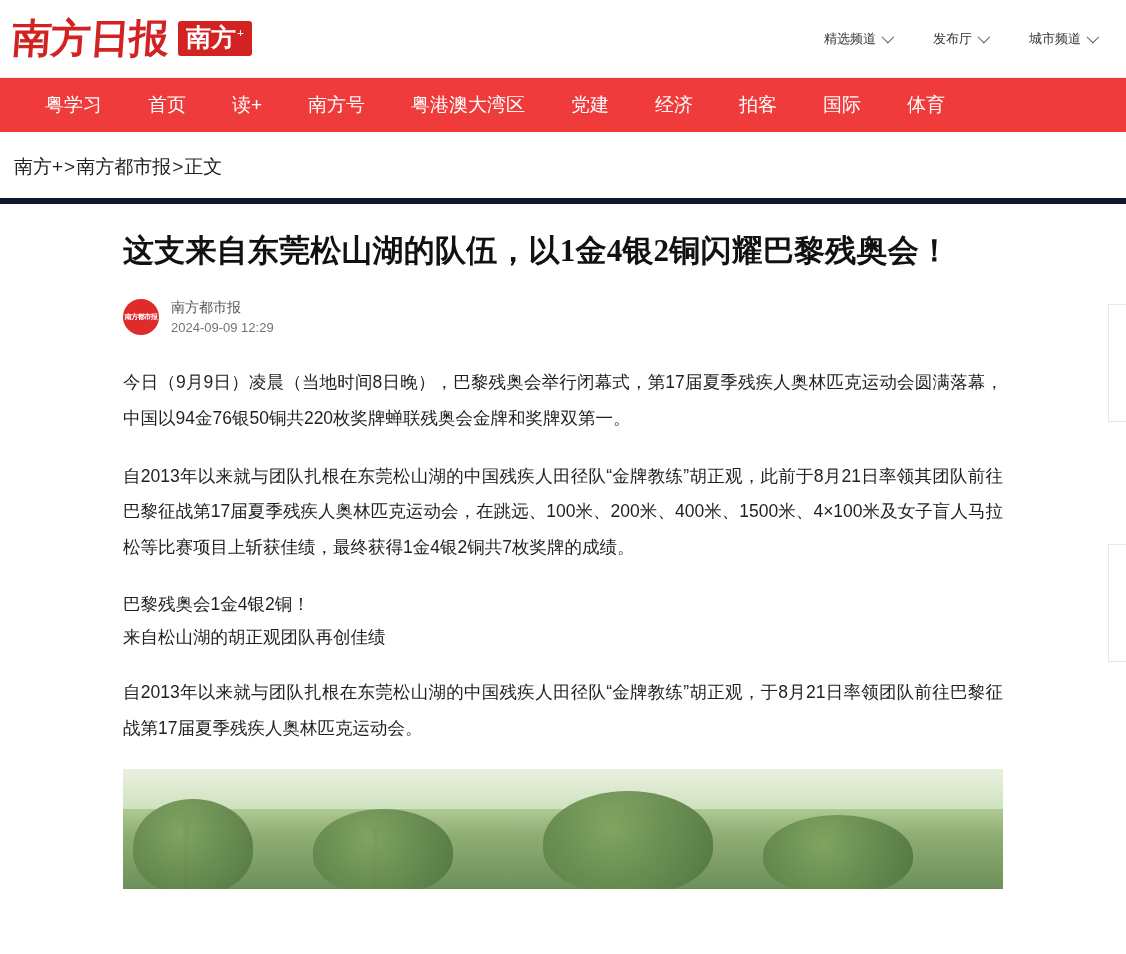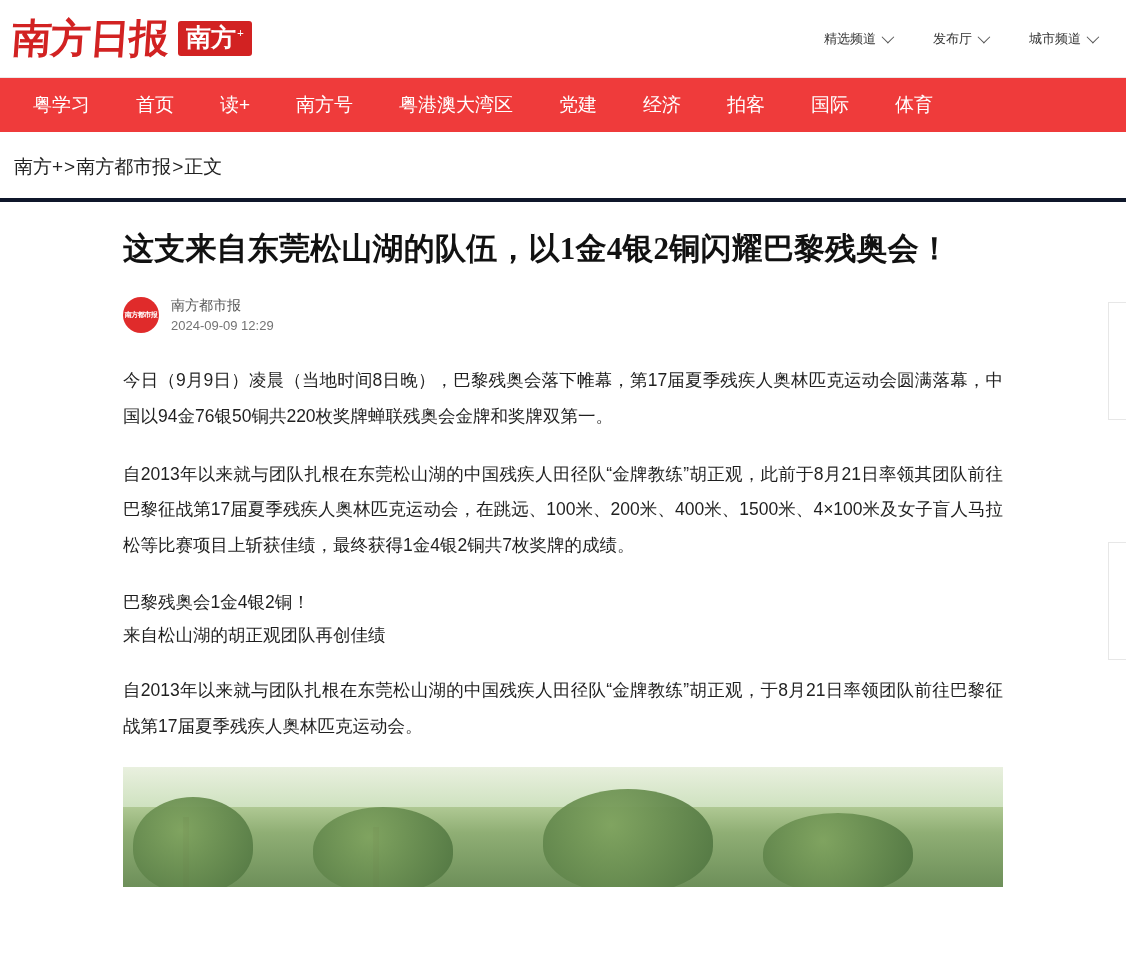--- a/index.html
+++ b/index.html
@@ -73,39 +73,39 @@
     border-bottom: 1.6px solid #555;
     transform: rotate(45deg) translateY(-2px);
   }
 
   
   .red-nav {
     background: #ef3b3b;
     height: 54px;
     display: flex;
     align-items: center;
-    padding-left: 10px;
+    padding-left: 22px;
     gap: 0;
     overflow: hidden;
   }
   .red-nav-item {
     color: #fff;
     font-size: 19px;
     padding: 0 23px;
     white-space: nowrap;
     cursor: pointer;
     line-height: 54px;
   }
 
   
   .breadcrumb {
     padding: 22px 0 18px 14px;
     font-size: 19px;
     color: #222;
-    border-bottom: 4px solid #0f172a;
+    border-bottom: 6px solid #0f172a;
     white-space: nowrap;
   }
   .breadcrumb a { color: #222; text-decoration: none; cursor: pointer; }
   .breadcrumb .sep { color: #222; margin: 0 1px; }
 
   
   .page-body {
     position: relative;
     height: calc(954px - 78px - 54px - 62px);
     overflow: hidden;
@@ -258,21 +258,21 @@
     <h1 class="article-title">这支来自东莞松山湖的队伍，以1金4银2铜闪耀巴黎残奥会！</h1>
 
     <div class="byline">
       <div class="byline-avatar">南方都市报</div>
       <div class="byline-text">
         <span class="byline-source">南方都市报</span>
         <span class="byline-date">2024-09-09 12:29</span>
       </div>
     </div>
 
-    <p class="para">今日（9月9日）凌晨（当地时间8日晚），巴黎残奥会落下帷幕，第17届夏季残疾人奥林匹克运动会圆满落幕，中国以94金76银50铜共220枚奖牌蝉联残奥会金牌和奖牌双第一。</p>
+    <p class="para">今日（9月9日）凌晨（当地时间8日晚），巴黎残奥会举行闭幕式，第17届夏季残疾人奥林匹克运动会圆满落幕，中国以94金76银50铜共220枚奖牌蝉联残奥会金牌和奖牌双第一。</p>
     <p class="para">自2013年以来就与团队扎根在东莞松山湖的中国残疾人田径队“金牌教练”胡正观，此前于8月21日率领其团队前往巴黎征战第17届夏季残疾人奥林匹克运动会，在跳远、100米、200米、400米、1500米、4×100米及女子盲人马拉松等比赛项目上斩获佳绩，最终获得1金4银2铜共7枚奖牌的成绩。</p>
 
     <div class="para bold">
       <span>巴黎残奥会1金4银2铜！</span>
       <span>来自松山湖的胡正观团队再创佳绩</span>
     </div>
 
     <p class="para">自2013年以来就与团队扎根在东莞松山湖的中国残疾人田径队“金牌教练”胡正观，于8月21日率领团队前往巴黎征战第17届夏季残疾人奥林匹克运动会。</p>
 
     <div class="article-photo">

